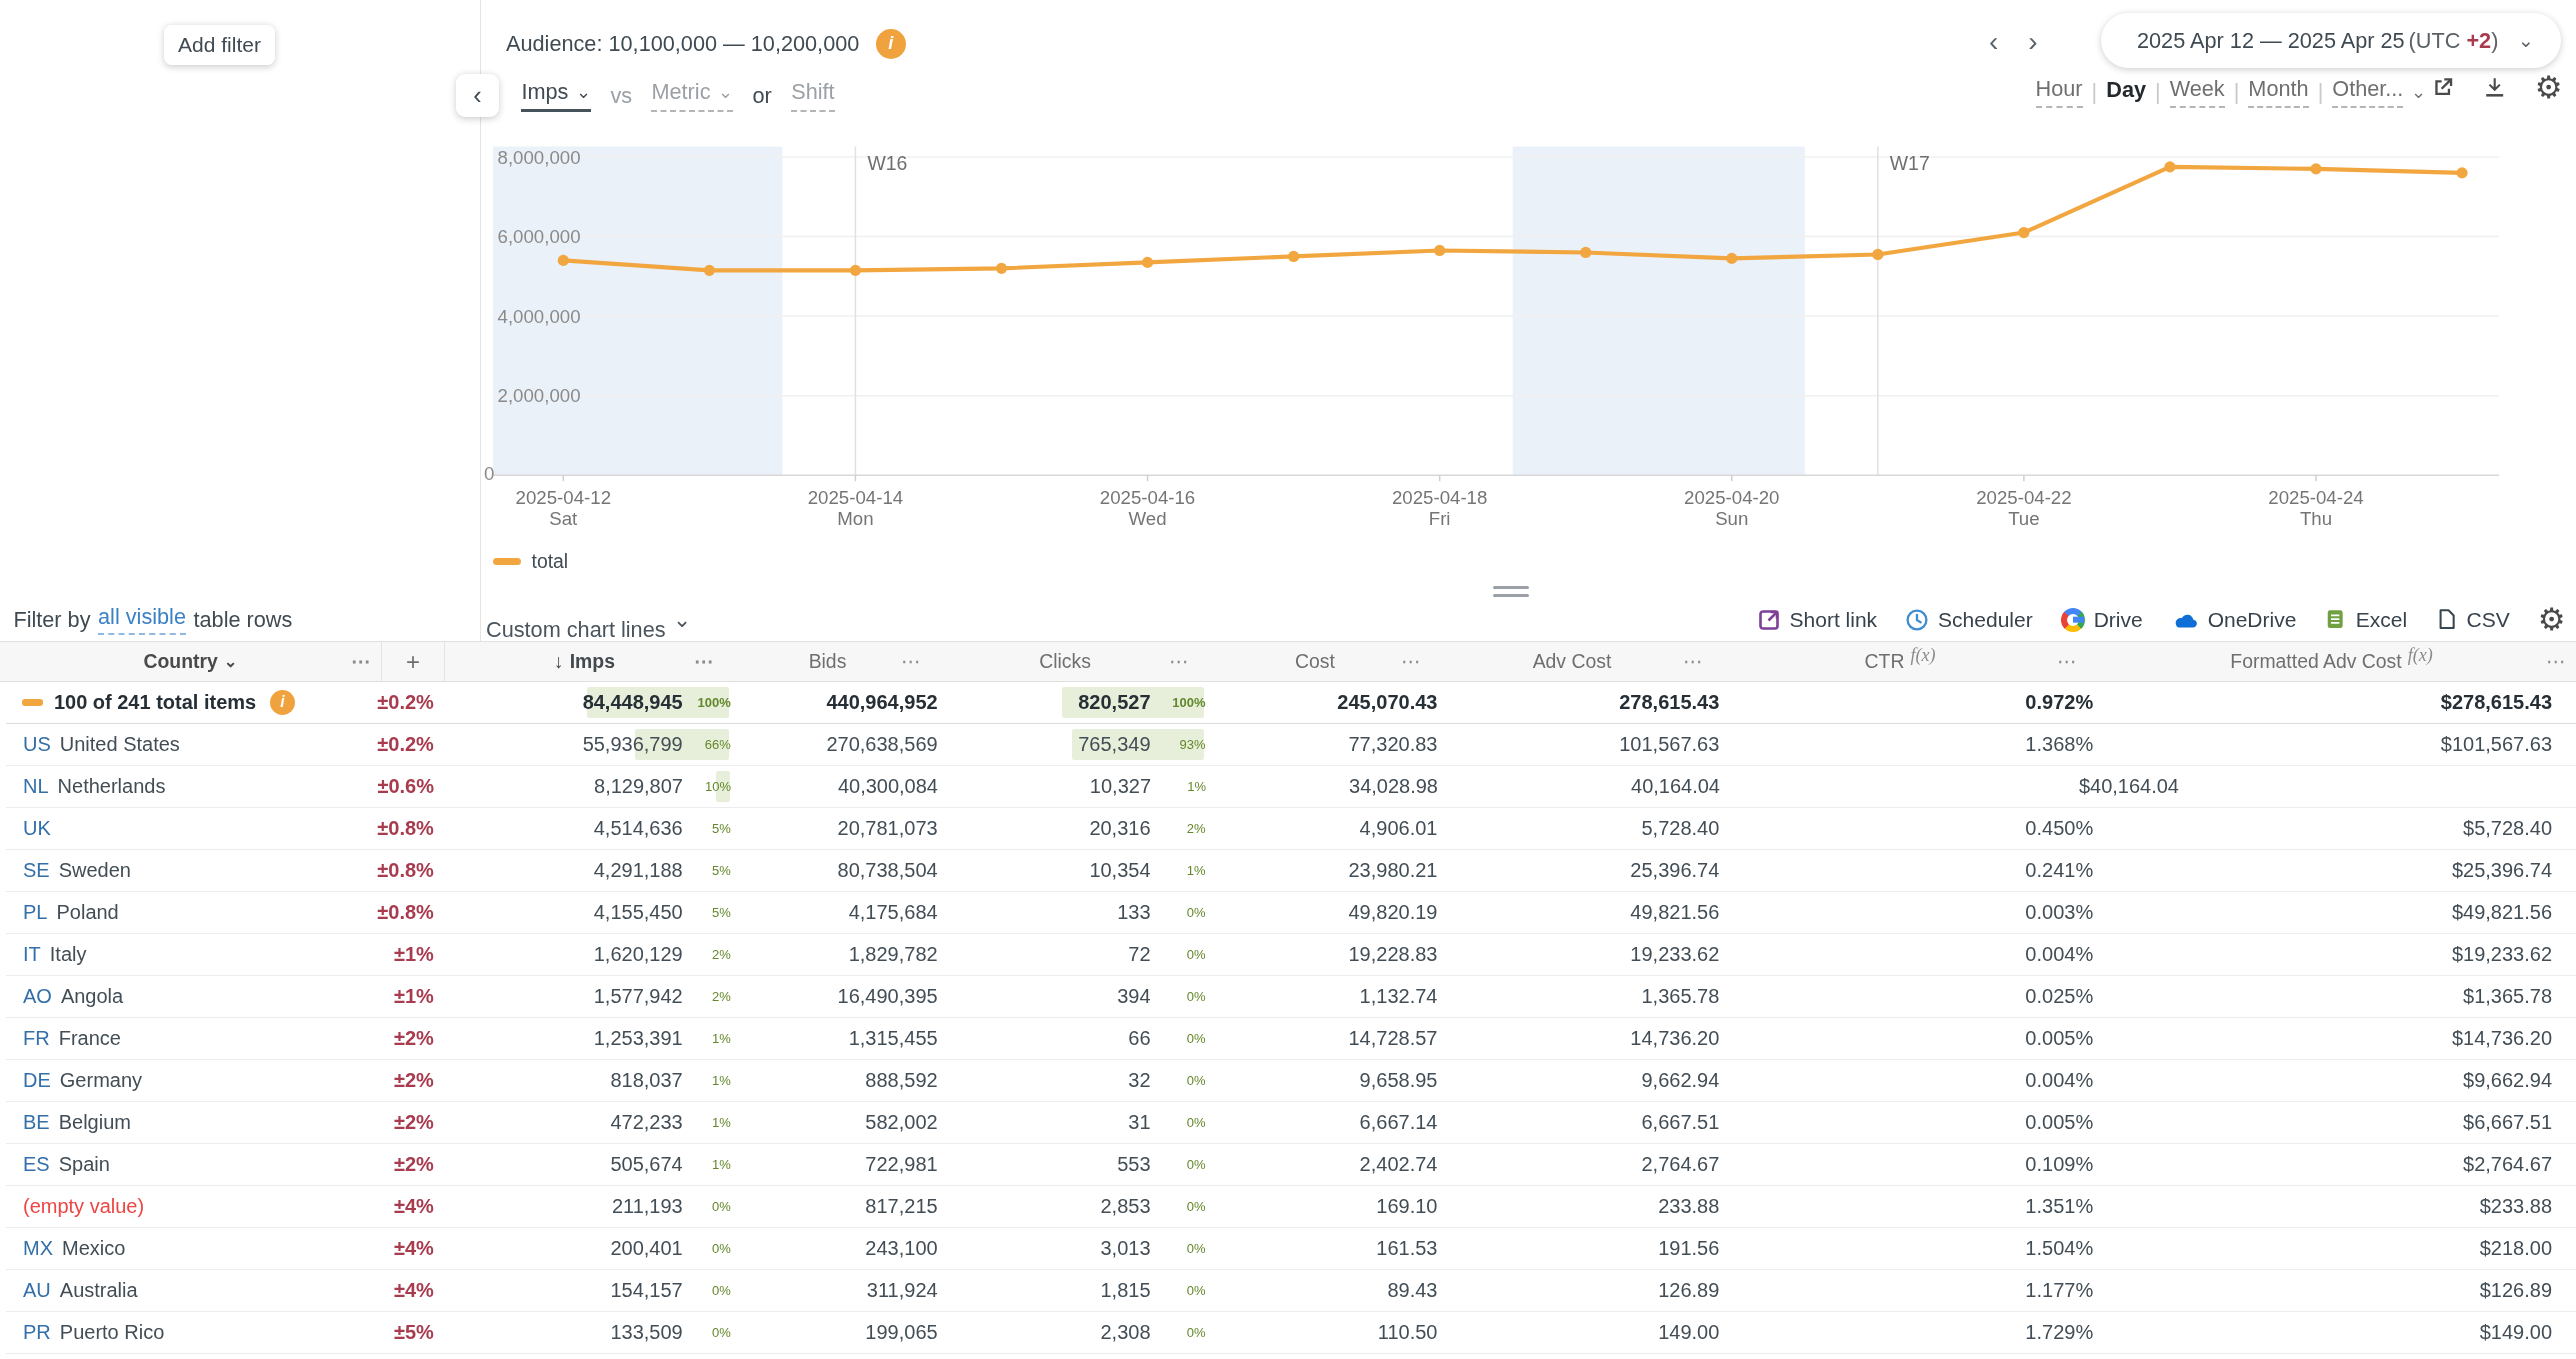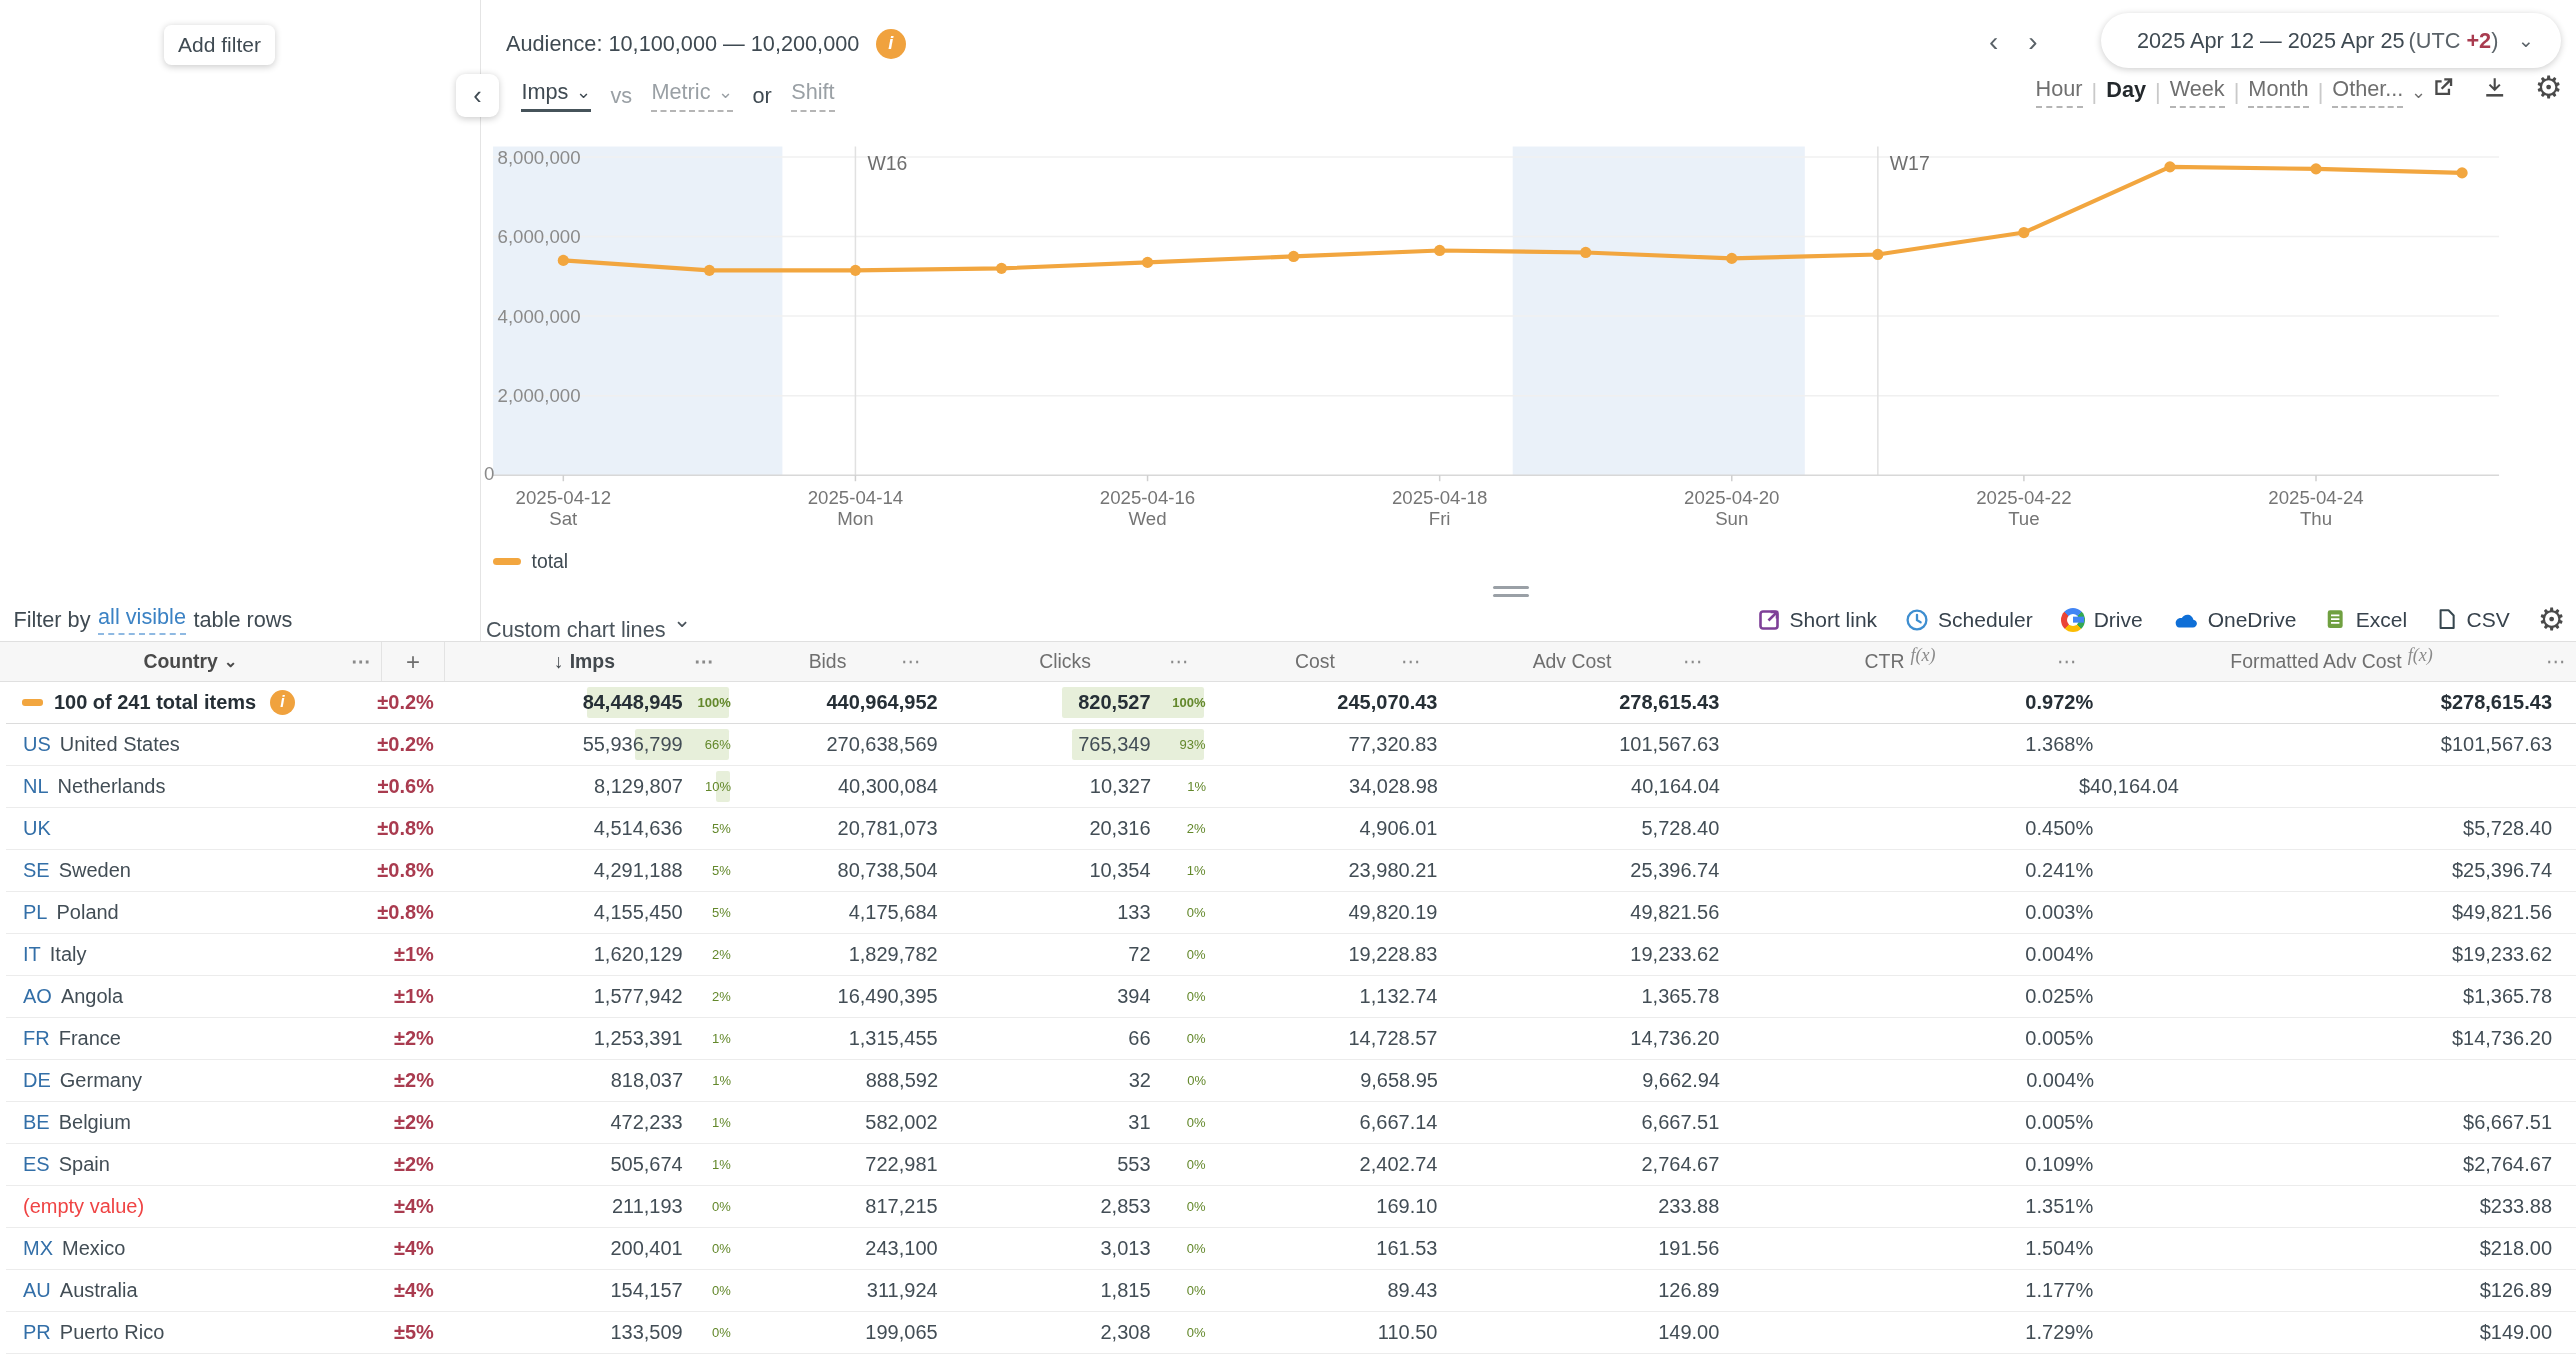--- a/index.html
+++ b/index.html
@@ -545,20 +545,21 @@
           <span class="pct">1%</span>
         </div>
         <div class="cell c-bids">888,592</div>
         <div class="cell c-clicks">
           <span class="val">32</span>
           <span class="pct">0%</span>
         </div>
         <div class="cell c-cost">9,658.95</div>
         <div class="cell c-adv">9,662.94</div>
         <div class="cell c-ctr">0.004%</div>
+        <div class="cell c-fmt">$9,662.94</div>
         <div class="spacer"></div>
       </div>
       <div class="trow">
         <div class="cell c-country">
           <span class="ccode">BE</span>
           <span class="cname">Belgium</span>
         </div>
         <div class="cell c-change">±2%</div>
         <div class="cell c-imps">
           <span class="val">472,233</span>

